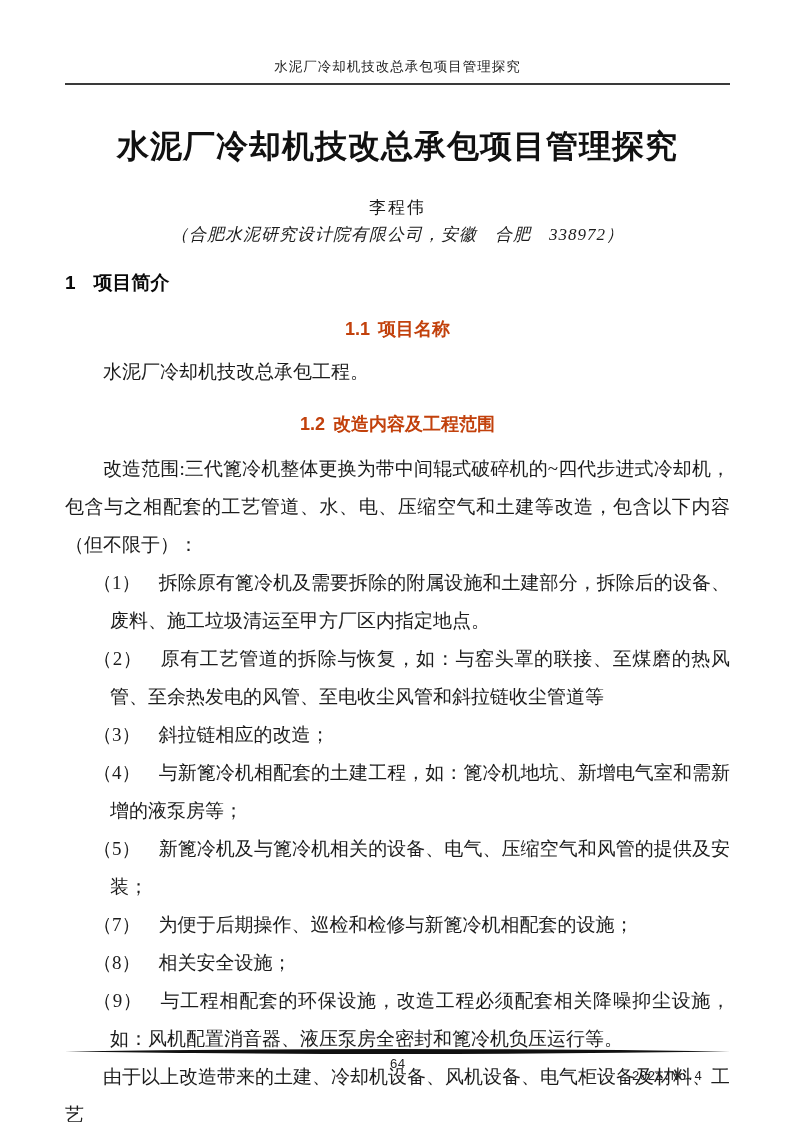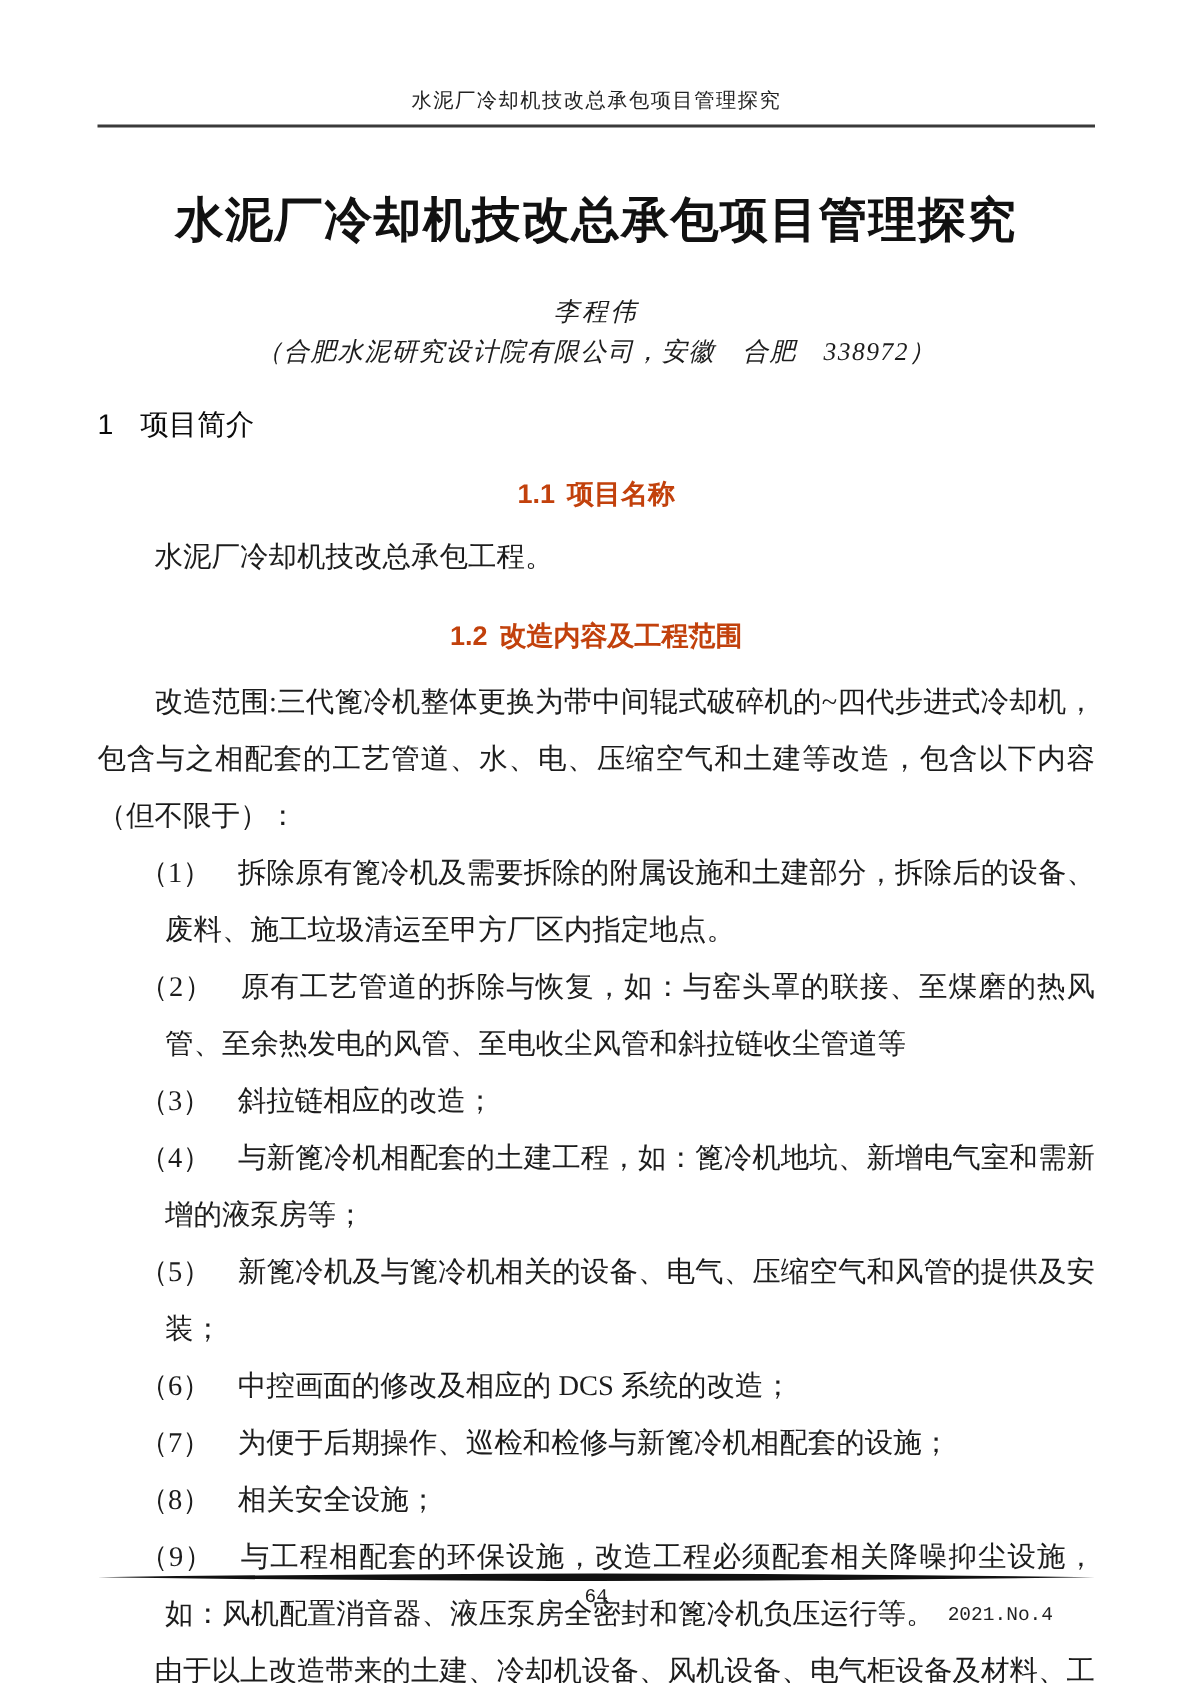--- a/index.html
+++ b/index.html
@@ -38,36 +38,35 @@
     font-family: "Liberation Sans", sans-serif;
     font-weight: bold;
     font-size: 32px;
     letter-spacing: 1px;
     color: #111;
   }
   .author {
     margin-top: 27px;
     text-align: center;
     font-size: 17px;
-    font-style: italic;
     letter-spacing: 2px;
   }
   .affiliation {
     margin-top: 4px;
     text-align: center;
     font-size: 17px;
     font-style: italic;
     letter-spacing: 1px;
     white-space: pre-wrap;
   }
   
   .h1 {
     margin-top: 24px;
     font-family: "Liberation Sans", sans-serif;
-    font-weight: normal;
+    font-weight: bold;
     font-size: 19px;
     color: #0a0a0a;
   }
   .h1 .sec-num { margin-right: 18px; }
   .h2 {
     margin-top: 21px;
     font-family: "Liberation Sans", sans-serif;
     font-weight: bold;
     font-size: 18px;
     color: #c2410c;
@@ -145,21 +144,20 @@
   </div>
 
   <p class="body-text indent2 p-block">改造范围:三代篦冷机整体更换为带中间辊式破碎机的~四代步进式冷却机，包含与之相配套的工艺管道、水、电、压缩空气和土建等改造，包含以下内容（但不限于）：</p>
 
   <ol class="num-list">
     <li><span class="num">（1）</span><span>拆除原有篦冷机及需要拆除的附属设施和土建部分，拆除后的设备、废料、施工垃圾清运至甲方厂区内指定地点。</span></li>
     <li><span class="num">（2）</span><span>原有工艺管道的拆除与恢复，如：与窑头罩的联接、至煤磨的热风管、至余热发电的风管、至电收尘风管和斜拉链收尘管道等</span></li>
     <li><span class="num">（3）</span><span>斜拉链相应的改造；</span></li>
     <li><span class="num">（4）</span><span>与新篦冷机相配套的土建工程，如：篦冷机地坑、新增电气室和需新增的液泵房等；</span></li>
     <li><span class="num">（5）</span><span>新篦冷机及与篦冷机相关的设备、电气、压缩空气和风管的提供及安装；</span></li>
-    <li><span class="num">（6）</span><span>中控画面的修改及相应的 DCS 系统的改造；</span></li>
     <li><span class="num">（7）</span><span>为便于后期操作、巡检和检修与新篦冷机相配套的设施；</span></li>
     <li><span class="num">（8）</span><span>相关安全设施；</span></li>
     <li><span class="num">（9）</span><span>与工程相配套的环保设施，改造工程必须配套相关降噪抑尘设施，如：风机配置消音器、液压泵房全密封和篦冷机负压运行等。</span></li>
   </ol>
 
   <p class="body-text indent2">由于以上改造带来的土建、冷却机设备、风机设备、电气柜设备及材料、工艺</p>
 
   <div class="footer">
     <svg class="footer-rule-svg" viewBox="0 0 665 7" preserveAspectRatio="none" aria-hidden="true">
       <path d="M0,3.5 Q166,1.2 332,1 Q500,1.2 665,3.5 Q500,5.8 332,6 Q166,5.8 0,3.5 Z" fill="#111"></path>

